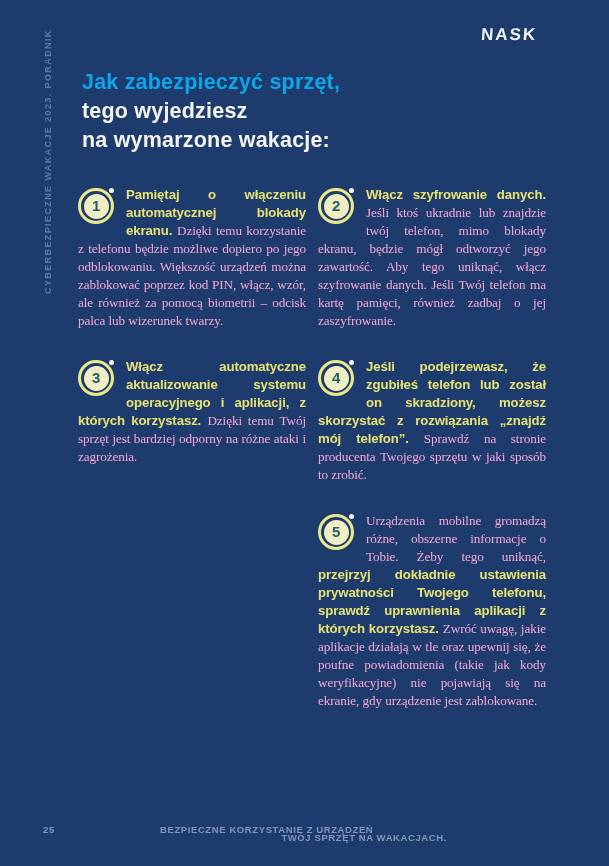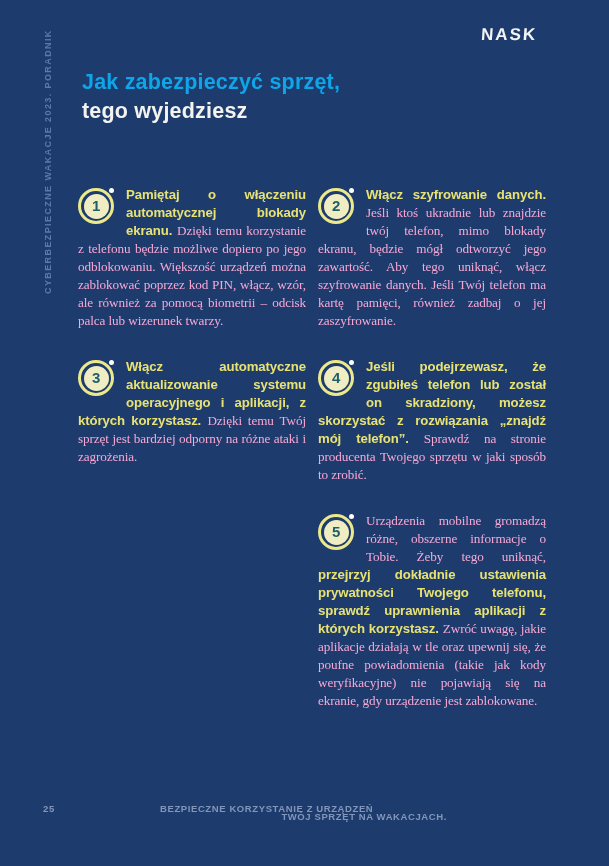--- a/index.html
+++ b/index.html
@@ -66,37 +66,38 @@
     display:flex;align-items:center;justify-content:center;
     font-size:15px;font-weight:bold;color:#1f5f6b;
   }
   .badge .dot{
     position:absolute;top:-3px;right:-3px;
     width:5px;height:5px;border-radius:50%;
     background:#ffffff;
   }
   
   .footer{
-    position:absolute;left:0;top:803px;width:524px;height:16px;
+    position:absolute;left:0;top:824px;width:524px;height:16px;
     font-size:9.5px;font-weight:bold;letter-spacing:.6px;
   }
   .footer .pagenum{position:absolute;left:43px;color:#8396ba;}
   .footer .f-mid{position:absolute;left:140px;color:#8396ba;padding-left:20px;}
   .footer .f-right{position:absolute;right:77px;color:#8396ba;margin-top:8px;}
 </style>
 </head>
 <body>
 
 <div class="logo">NASK</div>
 
 <div class="side-vert">CYBERBEZPIECZNE WAKACJE 2023. PORADNIK</div>
 
 <div class="title">
   <div class="t-yellow">Jak zabezpieczyć sprzęt,</div>
   <div class="t-white">tego wyjedziesz</div>
+  <div class="t-white">na wymarzone wakacje:</div>
 </div>
 
 <div class="grid">
   <div class="col">
 
     <div class="item">
       <span class="badge">
           <span class="dot"></span>
           <span class="inner">1</span>
         </span><span class="hl">Pamiętaj o włączeniu automatycznej blokady ekranu. </span><span class="tx">Dzięki temu korzystanie z telefonu będzie możliwe dopiero po jego odblokowaniu. Większość urządzeń można zablokować poprzez kod PIN, włącz, wzór, ale również za pomocą biometrii – odcisk palca lub wizerunek twarzy.</span>

